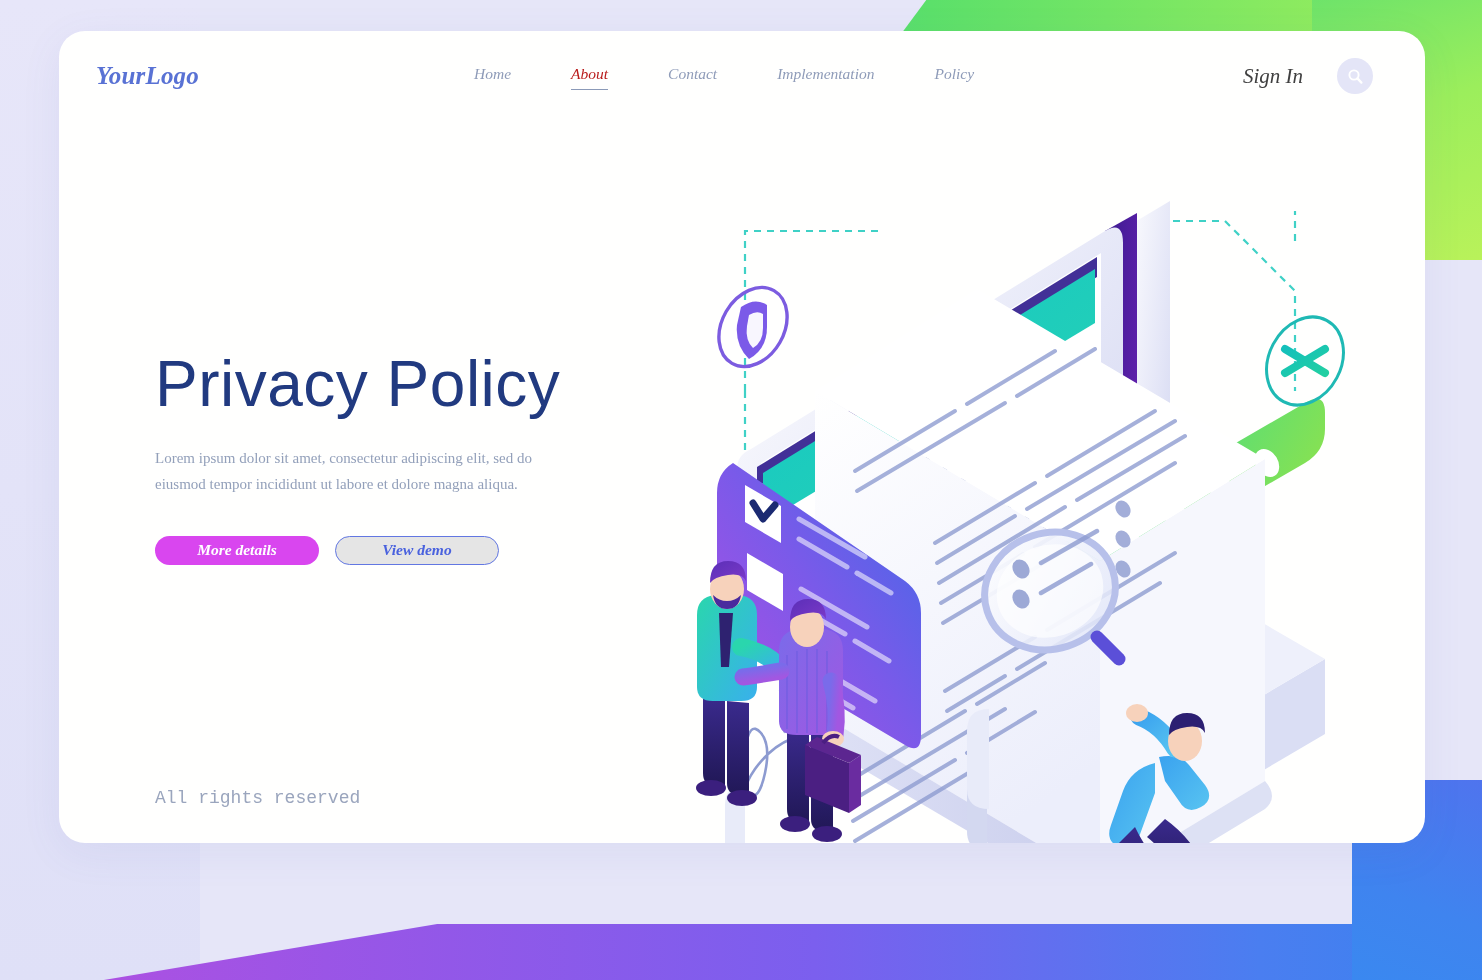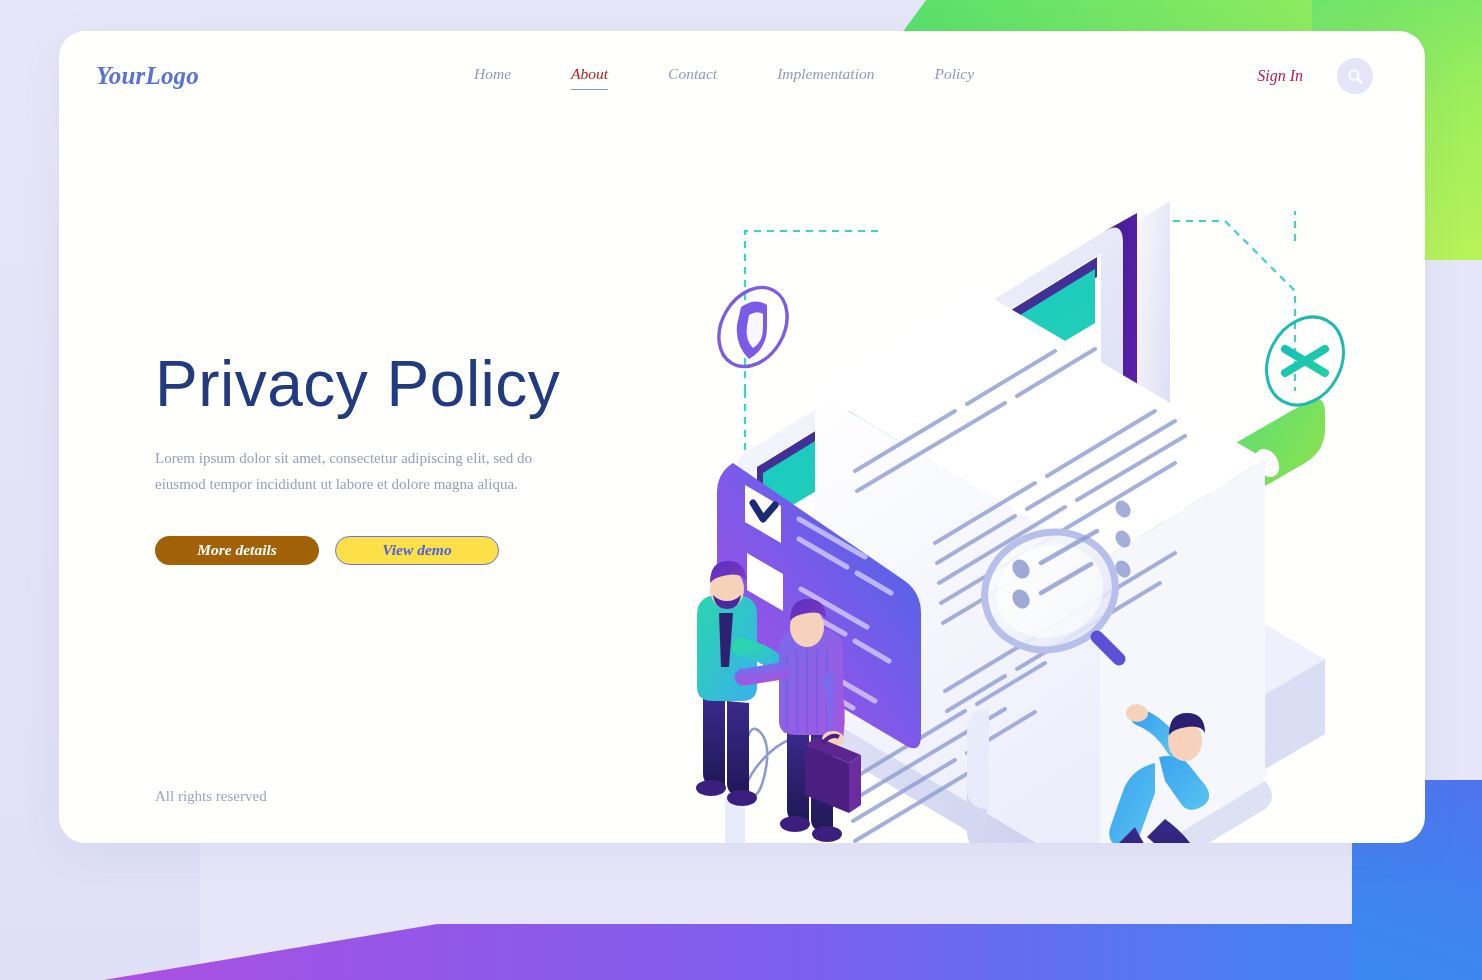--- a/index.html
+++ b/index.html
@@ -113,22 +113,22 @@
   .nav-item.active {
     color: #b91c1c;
     border-bottom-color: #8b9ab8;
   }
 
   .signin {
     position: absolute;
     right: 122px;
     font-family: "Liberation Serif", serif;
     font-style: italic;
-    font-size: 16px;
-    color: #be185d;
+    font-size: 21px;
+    color: #404040;
     white-space: nowrap;
     cursor: pointer;
   }
 
   .search-btn {
     position: absolute;
     right: 52px;
     width: 36px; height: 36px;
     border-radius: 50%;
     background: #e4e5f7;
@@ -173,37 +173,37 @@
     border-radius: 30px;
     cursor: pointer;
     white-space: nowrap;
     display: inline-flex;
     align-items: center;
     justify-content: center;
     height: 29px;
   }
   .btn-primary {
     width: 164px;
-    background: #a16207;
+    background: #d946ef;
     color: #ffffff;
     border: none;
   }
   .btn-secondary {
     width: 164px;
-    background: #fde047;
+    background: #e5e5e5;
     color: #4a62de;
     border: 1.6px solid #6277e2;
   }
 
   .rights {
     position: absolute;
     left: 96px;
     top: 757px;
-    font-family: Liberation Serif, serif;
-    font-size: 15px;
+    font-family: Liberation Mono, monospace;
+    font-size: 18px;
     color: #9aa5bd;
   }
 
   
   .illo {
     position: absolute;
     right: 0px;
     top: 60px;
     width: 720px;
     height: 830px;

